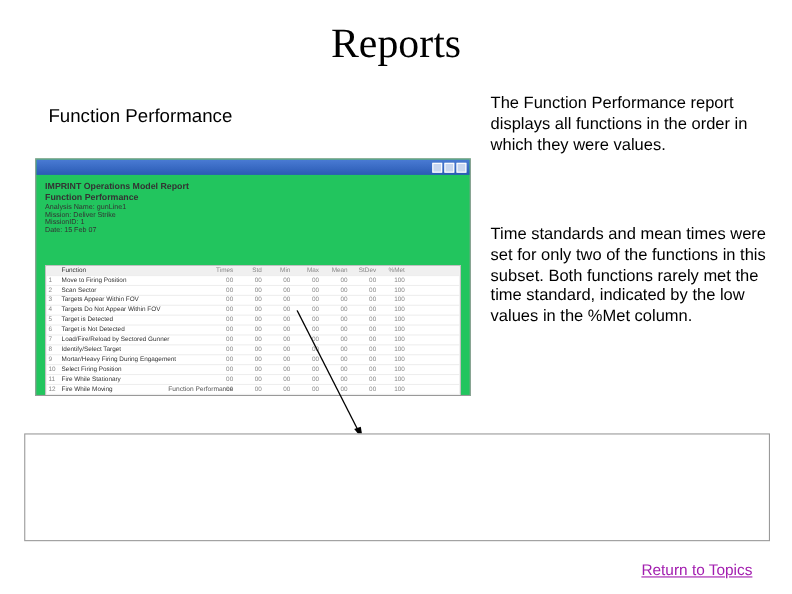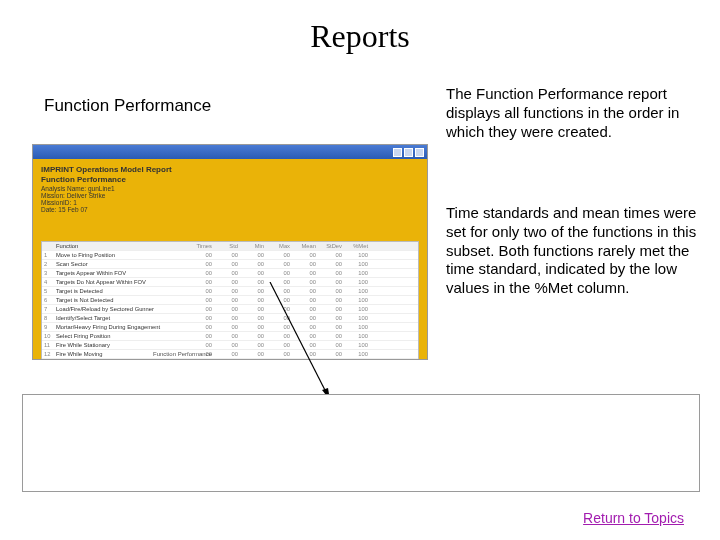--- a/index.html
+++ b/index.html
@@ -7,21 +7,21 @@
     width: 720px;
     height: 540px;
     background: #fff;
     font-family: Arial, Helvetica, sans-serif;
     color: #000;
     position: relative;
     overflow: hidden;
   }
   .title {
     text-align: center;
-    font-size: 32px;
+    font-size: 38px;
     font-weight: 400;
     margin-top: 18px;
     font-family: "Times New Roman", serif;
   }
   .subtitle {
     position: absolute;
     left: 44px;
     top: 96px;
     font-size: 17px;
   }
@@ -41,21 +41,21 @@
     font-size: 15px;
     line-height: 1.25;
   }
   .screenshot-thumb {
     position: absolute;
     left: 32px;
     top: 144px;
     width: 396px;
     height: 216px;
     border: 1px solid #999;
-    background: #eab308;
+    background: #22c55e;
     overflow: hidden;
   }
   .thumb-titlebar {
     height: 14px;
     background: linear-gradient(#4a7bd4, #2a5bb4);
     display:flex; align-items:center; justify-content:flex-end; padding:0 3px;
   }
   .thumb-titlebar span { display:inline-block; width:9px; height:9px; background:#c9d7f0; border:1px solid #fff; margin-left:2px; }
   .thumb-body { padding: 6px 8px; font-size: 6.5px; color:#333; }
   .thumb-body .hdr { font-size: 8px; font-weight:bold; margin-bottom:1px; }
@@ -94,21 +94,21 @@
     left: 250px; top:282px;
     width: 100px; height: 130px;
     pointer-events:none;
   }
 </style>
 </head>
 <body>
 
 <div class="title">Reports</div>
 <div class="subtitle">Function Performance</div>
-<div class="para1">The Function Performance report displays all functions in the order in which they were created.</div>
+<div class="para1">The Function Performance report displays all functions in the order in which they were values.</div>
 <div class="para2">Time standards and mean times were set for only two of the functions in this subset.  Both functions rarely met the time standard, indicated by the low values in the %Met column.</div>
 
 <div class="screenshot-thumb">
   <div class="thumb-titlebar">
     <span></span>
     <span></span>
     <span></span>
   </div>
   <div class="thumb-body">
     <div class="hdr">IMPRINT Operations Model Report</div>

